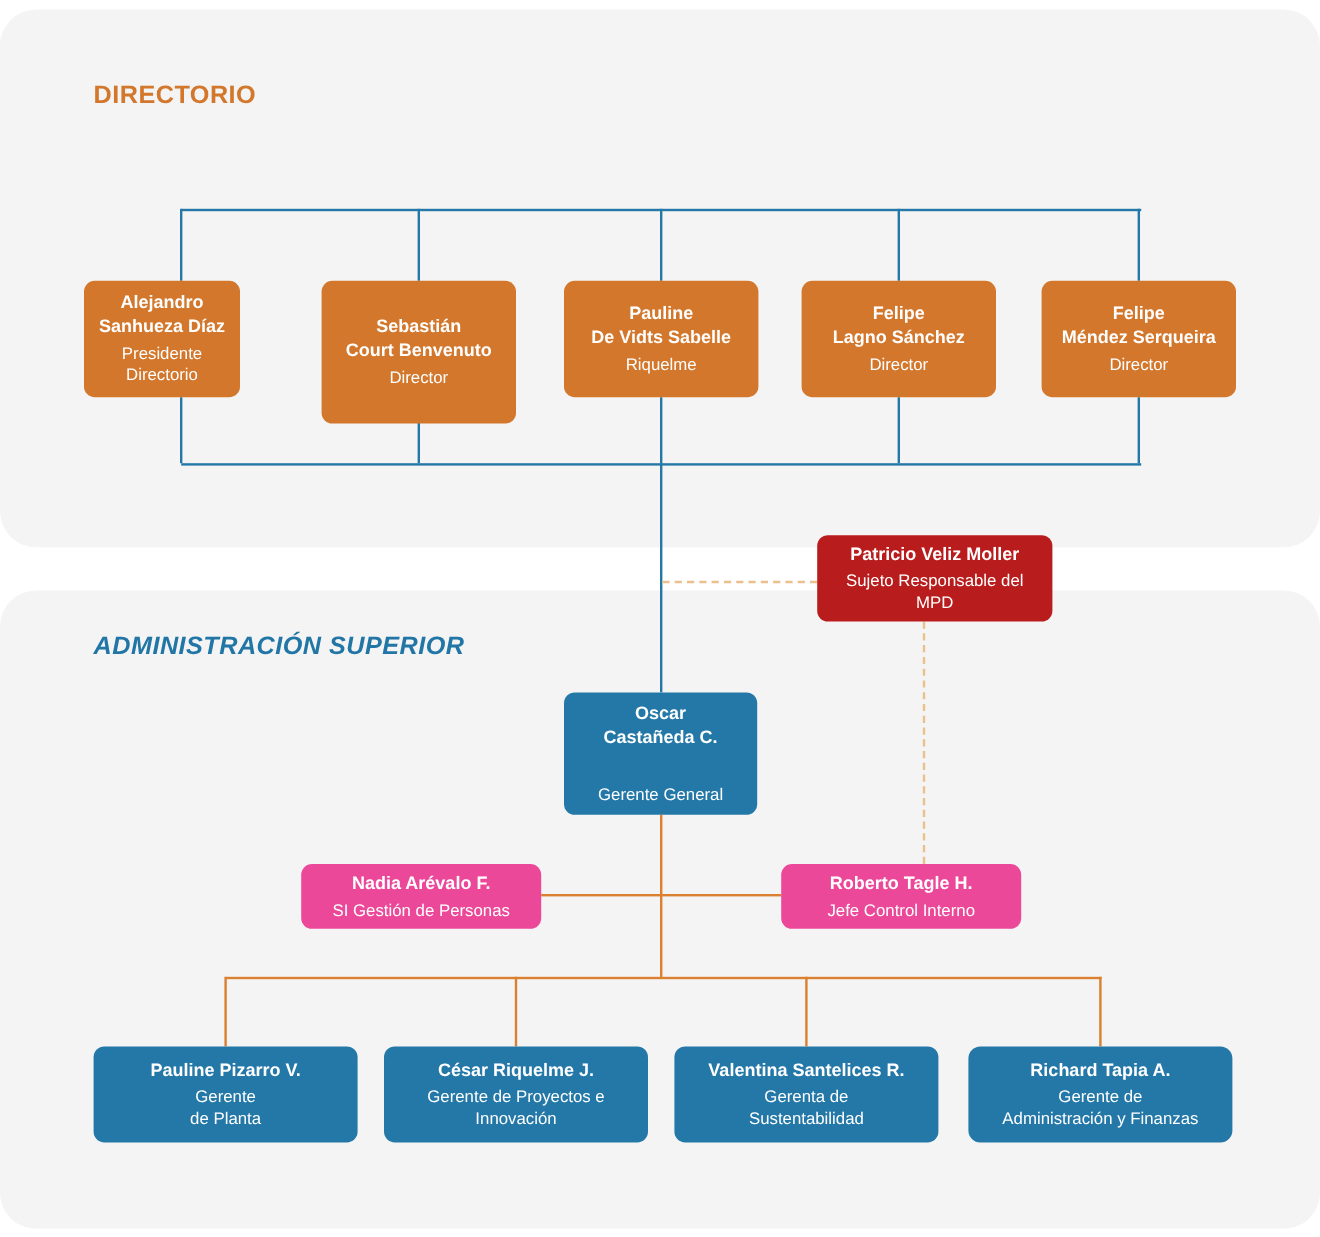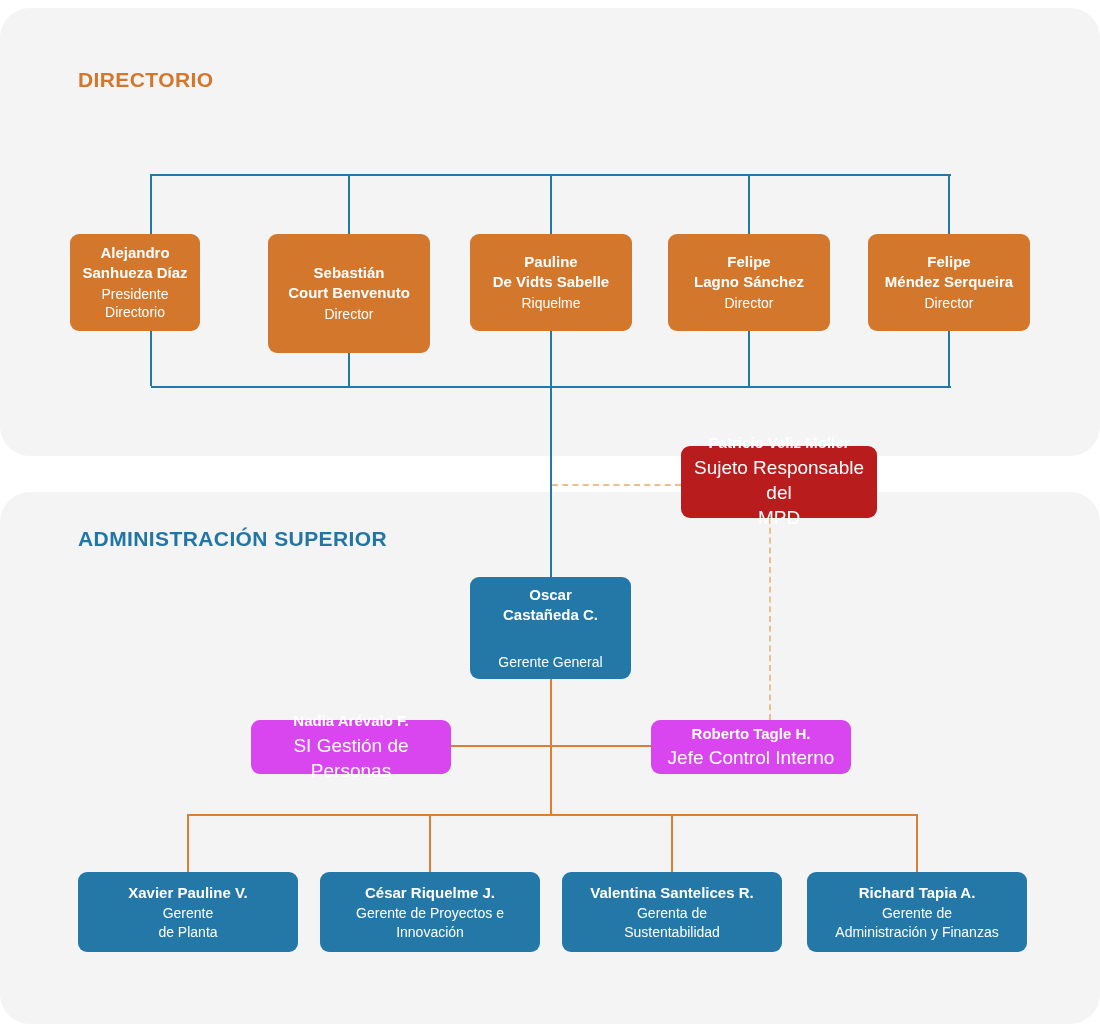--- a/index.html
+++ b/index.html
@@ -7,42 +7,42 @@
   body {
     width:1100px; height:1031px; position:relative; overflow:hidden;
     font-family:"Liberation Sans", sans-serif;
   }
   .panel { position:absolute; left:0; width:1100px; background:#f4f4f5; border-radius:30px; }
   .panel-top { top:8px; height:448px; }
   .panel-bottom { top:492px; height:532px; }
 
   .section-title { position:absolute; font-size:21px; font-weight:700; letter-spacing:0.4px; }
   .title-orange { color:#d2772b; left:78px; top:68px; }
-  .title-blue { color:#2176a6; left:78px; top:527px; }
+  .title-blue { color:#2176a6; left:78px; top:527px;font-style:italic; }
 
   .line { position:absolute; }
   .h-blue { height:2px; background:#2478a8; }
   .v-blue { width:2px; background:#2478a8; }
   .h-orange { height:2px; background:#da8030; }
   .v-orange { width:2px; background:#da8030; }
   .h-dash { height:0; border-top:2px dashed #ecc08c; }
   .v-dash { width:0; border-left:2px dashed #ecc08c; }
 
   .node {
     position:absolute; border-radius:9px; color:#ffffff;
     display:flex; flex-direction:column; justify-content:center; align-items:center;
     text-align:center; padding:8px 10px; z-index:2;
   }
   .node .name { font-weight:700; font-size:15px; line-height:1.32; white-space:pre-line; }
   .node .role { font-weight:400; font-size:14px; line-height:1.32; white-space:pre-line; margin-top:2px; }
   .node-orange { background:#d2772b; }
   .node-blue   { background:#2478a8; }
   .node-slate  { background:#b91c1c; }
-  .node-gray   { background:#d946ef; }
-  .node-slate .role, .node-gray .role { font-size:19px; }
+  .node-gray   { background:#ec4899; }
+  .node-slate .role, .node-gray .role { font-size:14px; }
 </style>
 </head>
 <body>
 
 <div class="panel panel-top"></div>
 <div class="panel panel-bottom"></div>
 
 <div class="section-title title-orange">DIRECTORIO</div>
 <div class="section-title title-blue">ADMINISTRACIÓN SUPERIOR</div>
 
@@ -113,31 +113,31 @@
 <div class="node node-gray" style="left:251px; top:720px; width:200px; height:54px;">
   <div class="name">Nadia Arévalo F.</div>
   <div class="role">SI Gestión de Personas</div>
 </div>
 <div class="node node-gray" style="left:651px; top:720px; width:200px; height:54px;">
   <div class="name">Roberto Tagle H.</div>
   <div class="role">Jefe Control Interno</div>
 </div>
 
 <div class="node node-blue" style="left:78px; top:872px; width:220px; height:80px;">
-  <div class="name">Xavier Pauline V.</div>
+  <div class="name">Pauline Pizarro V.</div>
   <div class="role">Gerente
 de Planta</div>
 </div>
 <div class="node node-blue" style="left:320px; top:872px; width:220px; height:80px;">
   <div class="name">César Riquelme J.</div>
   <div class="role">Gerente de Proyectos e
 Innovación</div>
 </div>
 <div class="node node-blue" style="left:562px; top:872px; width:220px; height:80px;">
   <div class="name">Valentina Santelices R.</div>
   <div class="role">Gerenta de
 Sustentabilidad</div>
 </div>
-<div class="node node-blue" style="left:807px; top:872px; width:220px; height:80px;">
+<div class="node node-blue" style="left:807px; top:872px; width:220px; height:80px;border-radius:10px;">
   <div class="name">Richard Tapia A.</div>
   <div class="role">Gerente de
 Administración y Finanzas</div>
 </div>
 
 </body></html>

